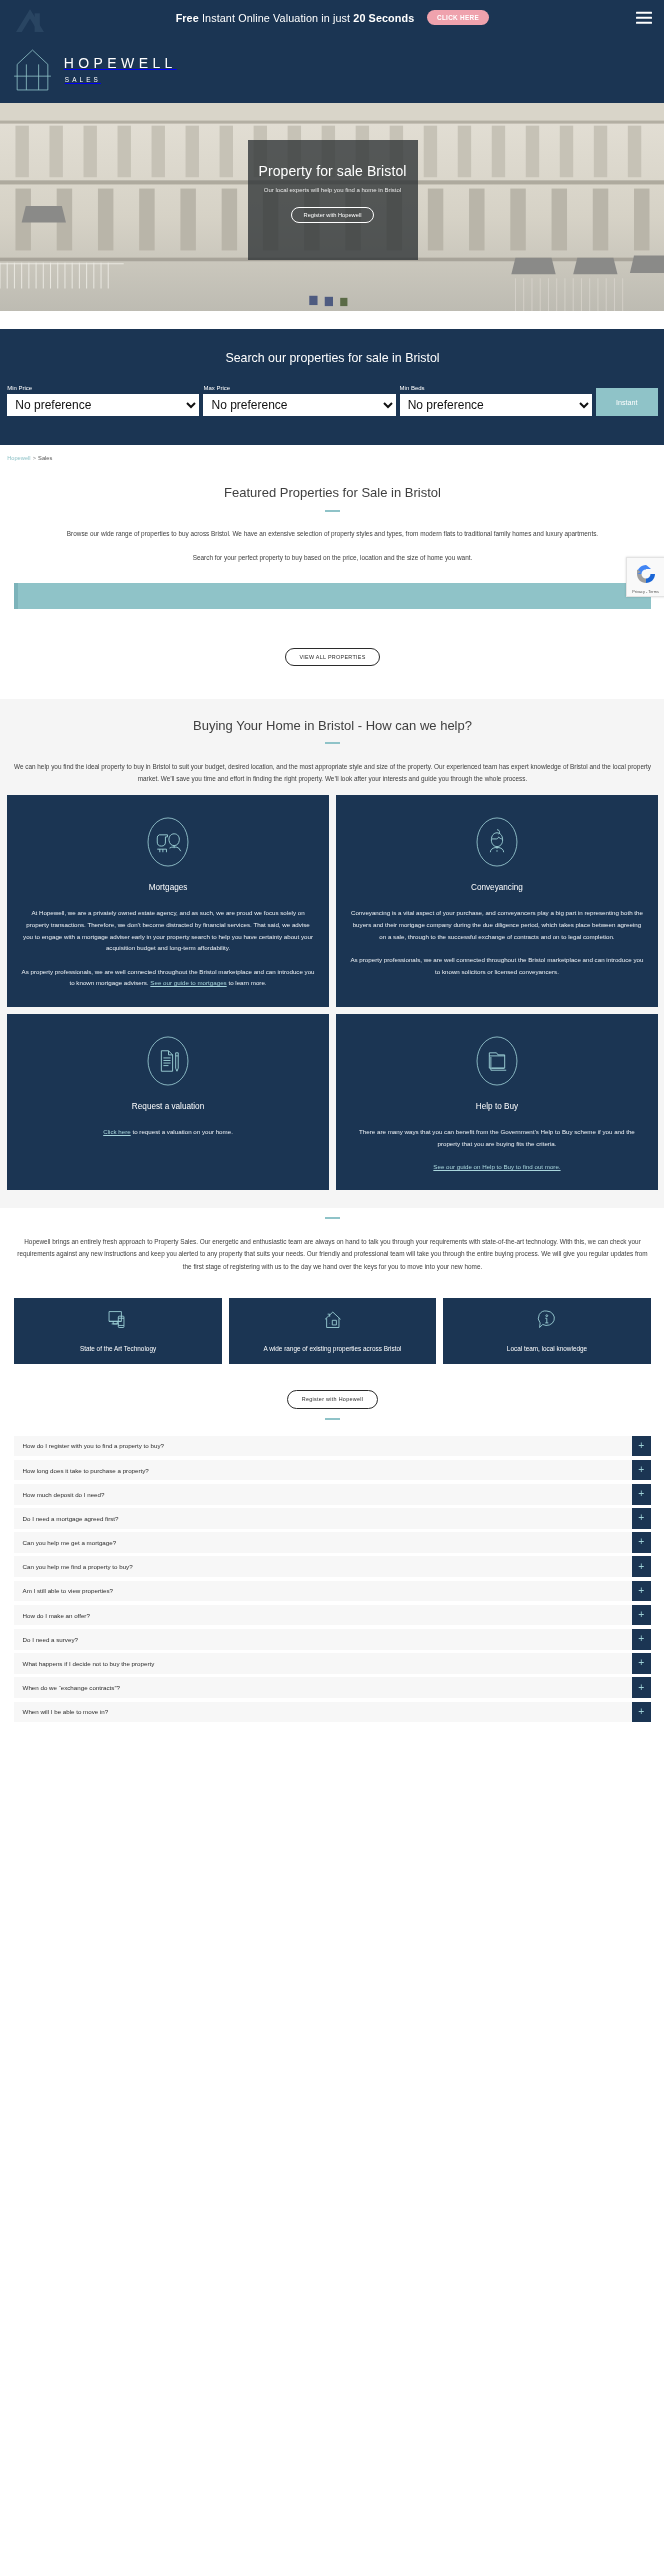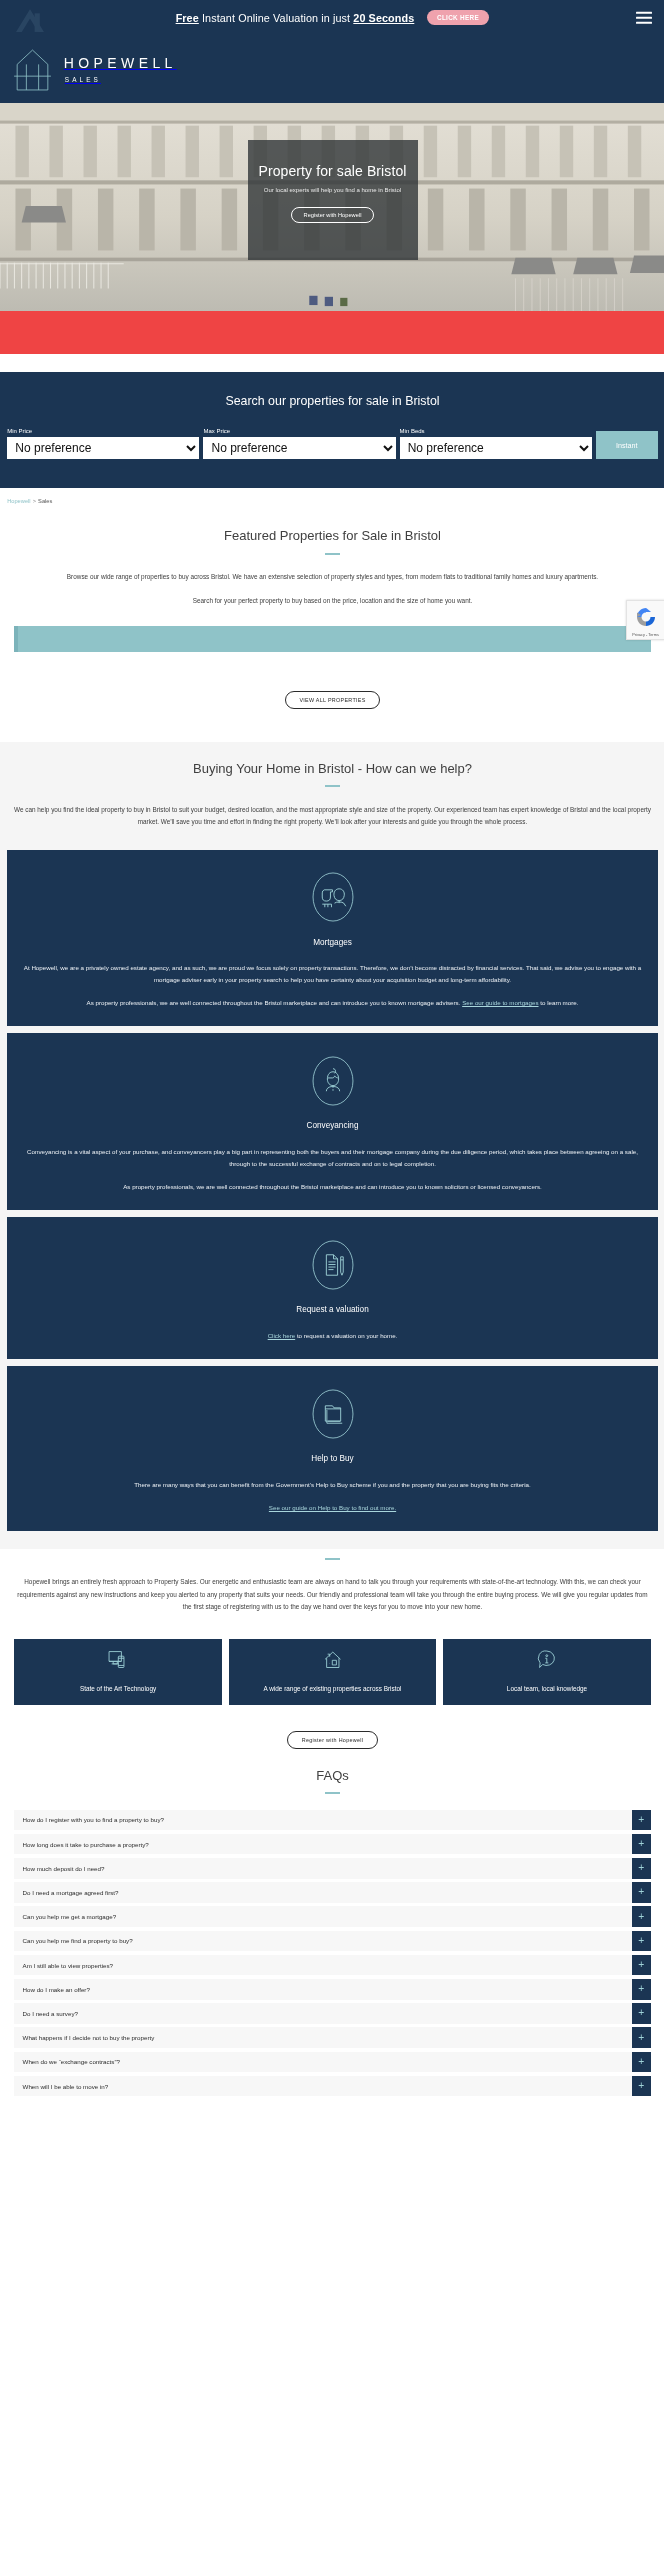--- a/index.html
+++ b/index.html
@@ -26,21 +26,21 @@
     left: 14.4px; top: 2.1px;
     width: 32px; height: 32px;
     opacity: .45;
   }
   .promo-text {
     font-size: 10.8px;
     color: #ffffff;
     letter-spacing: 0.1px;
     white-space: nowrap;
   }
-  .promo-text b { font-weight: 700; text-decoration: underline; }
+  .promo-text b { font-weight: 700; }
   .promo-text span.light { font-weight: 400; }
   .promo-cta {
     margin-left: 12.4px;
     background: #efa2ad;
     color: #ffffff;
     border: none;
     border-radius: 8.2px;
     font-size: 6.4px;
     font-weight: 600;
     letter-spacing: 0.3px;
@@ -78,23 +78,23 @@
   .brand-sub {
     font-size: 6.4px;
     letter-spacing: 3.1px;
     color: #ffffff;
     padding-left: 1px;
   }
 
   
   .hero {
     position: relative;
-    height: 251px;
+    height: 208px;
     overflow: hidden;
-    background: #ef4444;
+    background: #14532d;
   }
   .hero-photo { position: absolute; inset: 0; }
   .hero-overlay-box {
     position: absolute;
     left: 50%;
     transform: translateX(-50%);
     top: 37px;
     width: 170px;
     height: 120px;
     background: rgba(45,50,52,.78);
@@ -233,24 +233,24 @@
     cursor: pointer;
     font-family: inherit;
   }
 
   
   .grey-section { background: #f5f5f5; padding-bottom: 17.5px; margin-top: 33px; }
 
   
   .cards-grid {
     display: grid;
-    grid-template-columns: 1fr;
+    grid-template-columns: 1fr 1fr;
     gap: 7.2px;
     padding: 0 7.2px;
-    margin-top: 21px;
+    margin-top: 9px;
     align-items: stretch;
   }
   .svc-card {
     background: #1b3553;
     padding: 20.6px 13.4px 17.5px 13.4px;
     display: flex;
     flex-direction: column;
     align-items: center;
     text-align: center;
   }
@@ -675,21 +675,20 @@
         </g>
       </svg>
       <div class="tile-label">Local team, local knowledge</div>
     </div>
   </div>
 
   <button class="ghost-btn" style="margin-top:26px;">Register with Hopewell</button>
 </section>
 
 <section class="section" style="padding-bottom:20.6px;">
-  <h2 class="sec-title">FAQs</h2>
   <div class="rule"></div>
 
   <div class="faq-list">
     <div class="faq-row">
         <div class="faq-q">How do I register with you to find a property to buy?</div>
         <button class="faq-toggle">+</button>
       </div>
     <div class="faq-row">
         <div class="faq-q">How long does it take to purchase a property?</div>
         <button class="faq-toggle">+</button>

